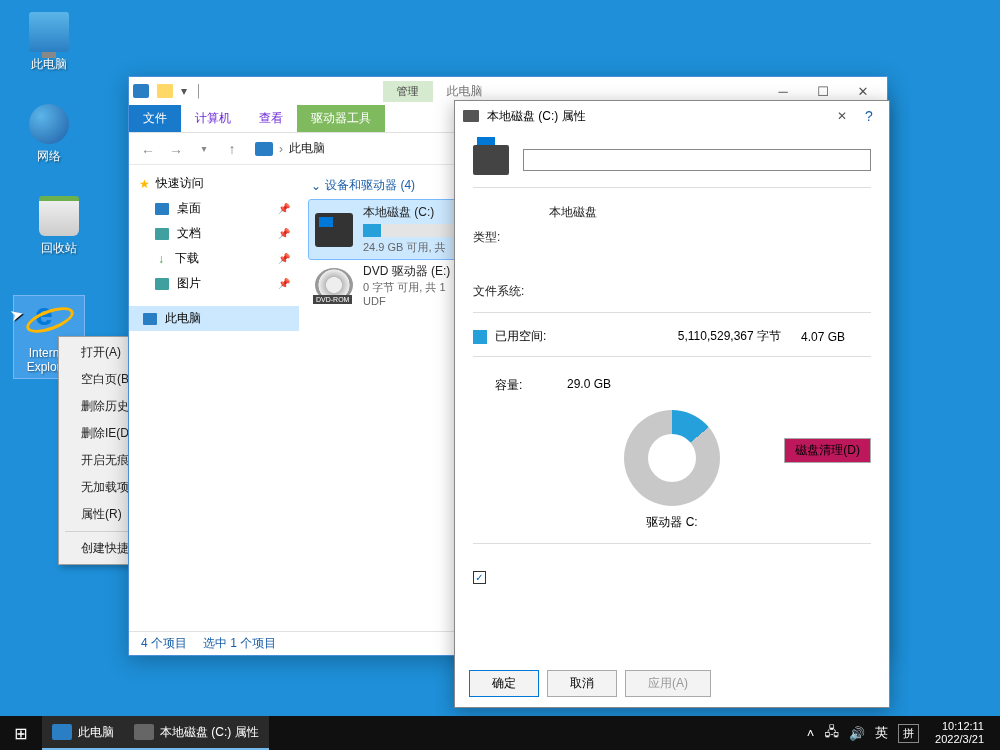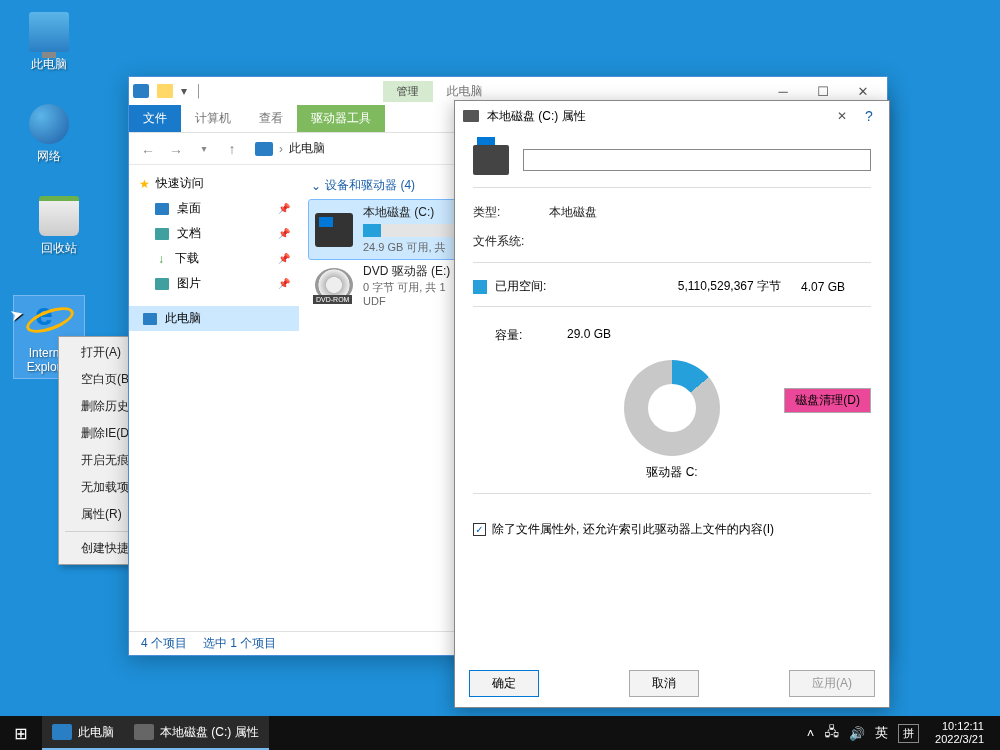--- a/index.html
+++ b/index.html
@@ -23,21 +23,21 @@
 .context-menu .item { padding:5px 20px; cursor:default; color:#222; white-space:nowrap; }
 .context-menu .sep { height:1px; background:#d0d0d0; margin:3px 4px; }
 
 
 .explorer { position:absolute; left:128px; top:76px; width:760px; height:580px; background:#fff; border:1px solid #4a90d9; box-shadow:0 5px 20px rgba(0,0,0,.25); display:flex; flex-direction:column; }
 .titlebar { height:28px; background:#fff; display:flex; align-items:center; padding:0 4px; }
 .title-icons { display:flex; gap:8px; align-items:center; }
 .title-mini { width:16px; height:14px; background:#2a7fc4; border-radius:2px; }
 .title-folder { width:16px; height:14px; background:#ffd868; border-radius:1px; }
 .ribbon-bar { display:flex; background:#fff; border-bottom:1px solid #e0e0e0; height:28px; align-items:flex-end; }
-.ribbon-tab { padding:5px 14px; font-size:12px; color:#737373; cursor:pointer; }
+.ribbon-tab { padding:5px 14px; font-size:12px; color:#6d28d9; cursor:pointer; }
 .ribbon-tab.active { background:#1979ca; color:#fff; }
 .ribbon-tab.green { background:#7fbb5e; color:#fff; }
 .ribbon-tab.green-label { background:#d6ead0; color:#444; font-size:11px; padding:3px 14px; }
 .win-controls { margin-left:auto; display:flex; }
 .win-btn { width:40px; height:26px; display:flex; align-items:center; justify-content:center; font-size:13px; color:#555; cursor:pointer; }
 
 .nav-bar { height:32px; display:flex; align-items:center; padding:0 8px; gap:6px; border-bottom:1px solid #e8e8e8; }
 .nav-btn { width:22px; height:22px; display:flex; align-items:center; justify-content:center; color:#888; font-size:14px; cursor:pointer; }
 .address { flex:1; display:flex; align-items:center; gap:6px; padding:2px 6px; }
 .address .pc-icon { width:18px; height:14px; background:#2a7fc4; border-radius:2px; }
@@ -78,40 +78,40 @@
 .props-help { width:24px; text-align:center; color:#1a5fa8; cursor:pointer; font-size:14px; }
 .tabs { display:flex; border-bottom:1px solid #ccc; padding:2px 6px 0; gap:2px; }
 .tab { padding:5px 12px; font-size:12px; color:#444; cursor:pointer; }
 .tab.active { border:1px solid #ccc; border-bottom:1px solid #fff; background:#fff; margin-bottom:-1px; }
 .props-body { flex:1; padding:14px 18px; }
 .drv-header { display:flex; align-items:center; gap:14px; margin-bottom:12px; }
 .drv-big-icon { width:36px; height:30px; background:#444; border-radius:2px; position:relative; }
 .drv-big-icon::before { content:""; position:absolute; top:-8px; left:4px; width:18px; height:8px; background:#0078d7; }
 .drv-label-input { flex:1; height:22px; border:1px solid #888; padding:0 4px; }
 .info-row { display:flex; padding:6px 0; font-size:12px; color:#222; }
-.info-label { width:76px; }
+.info-label { width:76px;margin-top:25px; }
 .info-val { flex:1; }
 .hr { height:1px; background:#ddd; margin:6px 0 10px; }
 .space-row { display:flex; align-items:center; padding:5px 0; font-size:12px; }
 .space-swatch { width:14px; height:14px; margin-right:8px; }
 .sw-used { background:#26a0da; }
 .sw-free { background:#a8a8a8; }
 .space-label { width:72px; }
 .space-bytes { flex:1; text-align:right; padding-right:20px; }
 .space-human { width:70px; }
 .capacity-row { display:flex; padding:10px 0 6px 22px; font-size:12px; }
 .donut-wrap { text-align:center; padding:10px 0 6px; position:relative; }
 .donut { width:96px; height:96px; border-radius:50%; margin:0 auto; background:conic-gradient(#26a0da 0 50deg,#c8c8c8 50deg 360deg); position:relative; }
 .donut::after { content:""; position:absolute; inset:24px; background:#fff; border-radius:50%; }
 .drv-name { margin-top:8px; font-size:12px; }
-.cleanup-btn { position:absolute; right:0; top:38px; padding:3px 10px; border:1px solid #aaa; background:#ec4899; font-size:12px; cursor:pointer; }
+.cleanup-btn { position:absolute; right:0; top:38px; padding:3px 10px; border:1px solid #aaa; background:#be185d; font-size:12px; cursor:pointer; }
 .checks { padding-top:12px; font-size:12px; }
 .check-row { display:flex; align-items:center; gap:6px; padding:5px 0; }
 .chk { width:13px; height:13px; border:1px solid #333; display:flex; align-items:center; justify-content:center; font-size:10px; color:#0060c0; }
-.props-buttons { display:flex; justify-content:space-between; gap:21px; padding:10px 14px; }
+.props-buttons { display:flex; justify-content:flex-start; gap:8px; padding:10px 14px; }
 .btn { padding:4px 22px; border:1px solid #aaa; background:#f3f3f3; font-size:12px; cursor:pointer; }
 .btn.primary { border-color:#0078d7; }
 .btn.disabled { color:#999; }
 
 
 .taskbar { position:absolute; bottom:0; left:0; right:0; height:34px; background:#101010; display:flex; align-items:center; color:#fff; font-size:12px; }
 .start { width:42px; height:100%; display:flex; align-items:center; justify-content:center; cursor:pointer; font-size:16px; }
 .task-btn { height:100%; display:flex; align-items:center; gap:6px; padding:0 10px; cursor:pointer; }
 .task-btn.active { background:#2a2a2a; border-bottom:2px solid #76b9ed; }
 .task-icon { width:20px; height:16px; background:#2a7fc4; border-radius:2px; }
@@ -288,21 +288,20 @@
     </div>
     <div class="donut-wrap">
       <div class="donut"></div>
       <div class="drv-name">驱动器 C:</div>
       <button class="cleanup-btn"><span>磁盘清理(D)</span></button>
     </div>
     <div class="hr"></div>
     <div class="checks">
       <div class="check-row">
         <div class="chk">✓</div>
-        <span>除了文件属性外, 还允许索引此驱动器上文件的内容(I)</span>
       </div>
     </div>
   </div>
   <div class="props-buttons">
     <button class="btn primary">确定</button>
     <button class="btn">取消</button>
     <button class="btn disabled">应用(A)</button>
   </div>
 </div>
 

